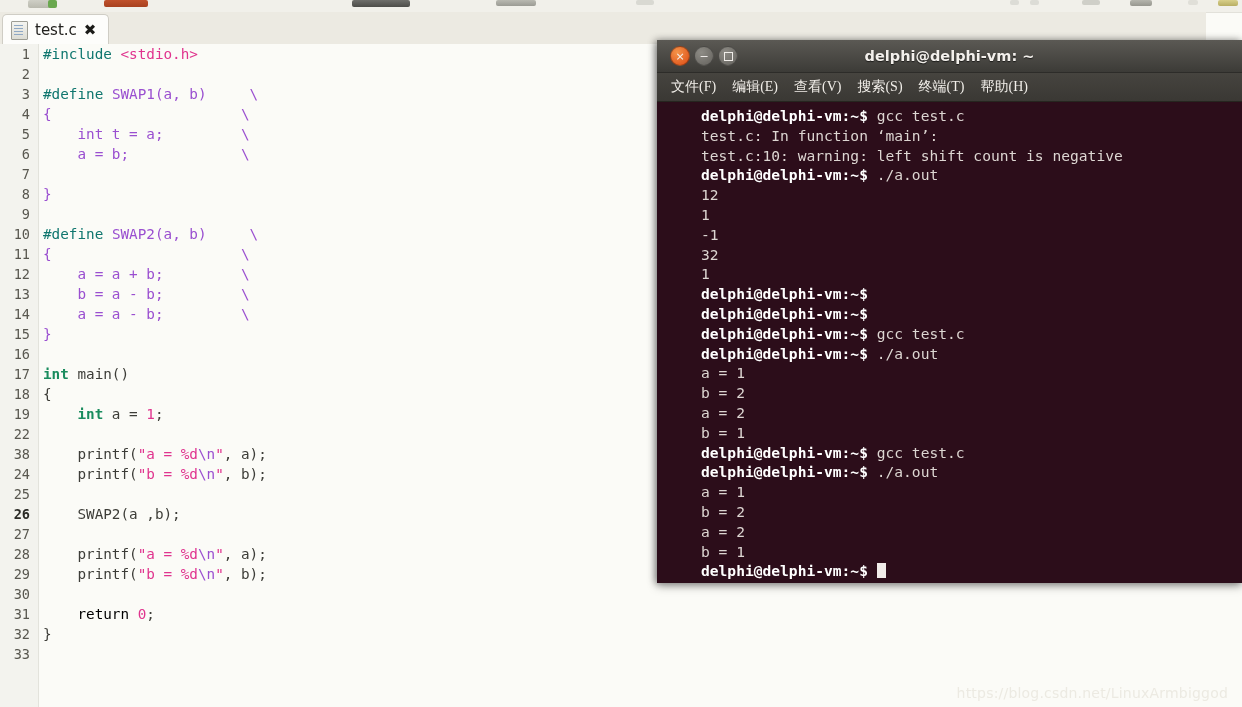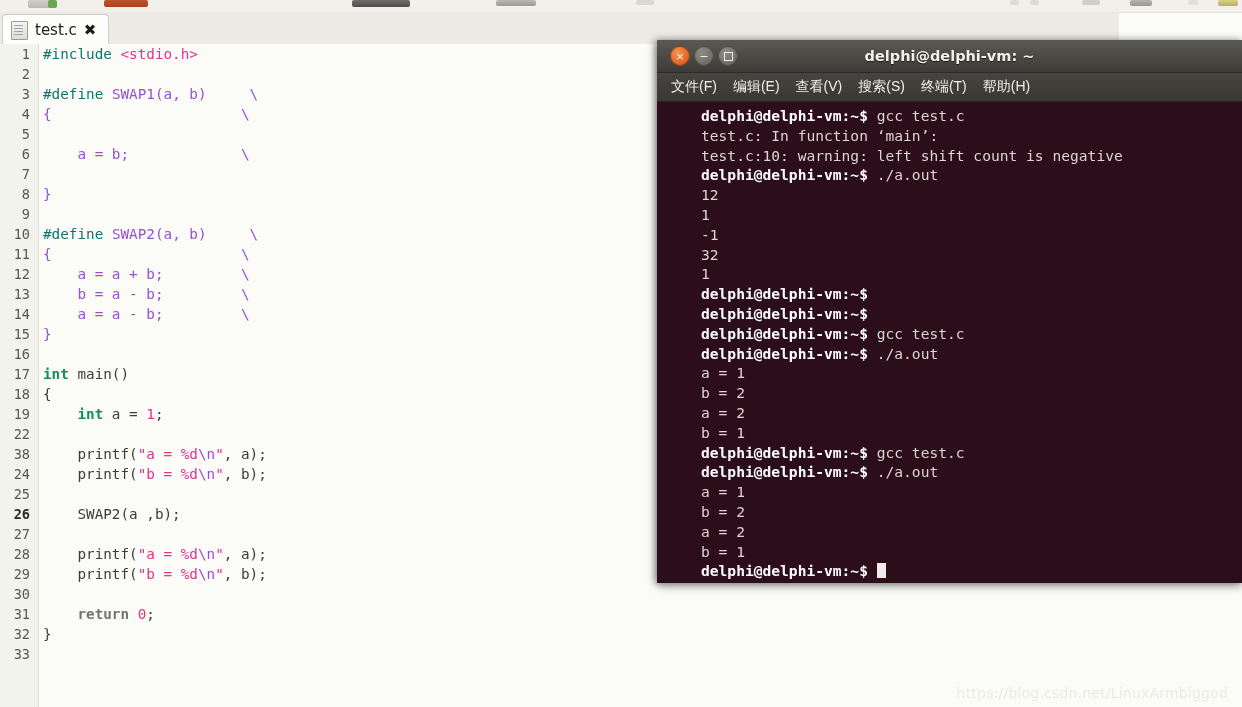--- a/index.html
+++ b/index.html
@@ -34,21 +34,21 @@
   .tb-i6 { left: 1010px; width: 9px; height: 5px; background: #dcdcd6; border-radius: 2px; }
   .tb-i7 { left: 1030px; width: 9px; height: 5px; background: #dcdcd6; border-radius: 2px; }
   .tb-i8 { left: 1082px; width: 18px; height: 5px; background: #cfcfc8; border-radius: 2px; }
   .tb-i9 { left: 1130px; width: 22px; height: 6px; background: linear-gradient(#b5b5ad,#97978f); border-radius: 2px; }
   .tb-i10{ left: 1188px; width: 10px; height: 5px; background: #e0dfd8; border-radius: 2px; }
   .tb-i11{ left: 1218px; width: 20px; height: 6px; background: linear-gradient(#d8cf8a,#b8ae63); border-radius: 2px; }
 
   
   .tabbar {
     position: absolute; left: 0; top: 12px;
-    width: 1119px; height: 32px;
+    width: 1206px; height: 32px;
     background: #eceae2;
     border-bottom: 1px solid #cfcdc5;
   }
   .tab {
     position: absolute; left: 2px; top: 2px;
     height: 31px;
     display: flex; align-items: center;
     padding: 0 12px 0 8px;
     background: #fdfdfb;
     border: 1px solid #cfcdc5;
@@ -111,21 +111,21 @@
   .ln.cur { font-weight: bold; color: #2a2a25; }
   .ctext { position: absolute; left: 43px; top: 0; color: #3d3d38; }
 
   .k-pre   { color: #0f766e; }          
   .k-hdr   { color: #e0348e; }          
   .k-macro { color: #9a4fd0; }          
   .k-type  { color: #1a8c5e; font-weight: bold; }   
   .k-num   { color: #e0348e; }          
   .k-str   { color: #e0348e; }          
   .k-esc   { color: #9a4fd0; }          
-  .k-ret   { color: #737373; font-weight: bold; }   
+  .k-ret   { color: #000000; font-weight: normal; }   
   .k-plain { color: #3d3d38; }
 
   
   .term {
     position: absolute; left: 657px; top: 40px;
     width: 585px; height: 543px;
     background: #2c0d1a;
     box-shadow: -2px 0 7px rgba(0,0,0,.35), 0 3px 9px rgba(0,0,0,.35);
     overflow: hidden;
   }
@@ -159,21 +159,21 @@
     pointer-events: none;
   }
   .term-menubar {
     height: 28px;
     background: linear-gradient(#46443f,#3a3834);
     border-bottom: 1px solid #26251f;
     display: flex; align-items: center;
     padding-left: 6px;
   }
   .term-menu-item {
-    font-family: Liberation Sans, sans-serif;
+    font-family: Liberation Serif, serif;
     font-size: 14px; color: #f1eee9;
     padding: 2px 8px;
     cursor: pointer;
     white-space: nowrap;
   }
   .term-body {
     position: relative;
     height: 483px;
     background: #2c0d1a;
     padding: 4px 0 0 4px;
@@ -235,21 +235,21 @@
     </div>
   </div>
 
   <div class="editor">
     <div class="gutter"></div>
     <div class="code-lines" id="code-lines">
         <div class="cl"><span class="ln">1</span><span class="ctext"><span class="k-pre">#include </span><span class="k-hdr">&lt;stdio.h&gt;</span></span></div>
         <div class="cl"><span class="ln">2</span><span class="ctext"></span></div>
         <div class="cl"><span class="ln">3</span><span class="ctext"><span class="k-pre">#define </span><span class="k-macro">SWAP1(a, b)     \</span></span></div>
         <div class="cl"><span class="ln">4</span><span class="ctext"><span class="k-macro">{                      \</span></span></div>
-        <div class="cl"><span class="ln">5</span></div>
+        <div class="cl"><span class="ln">5</span><span class="ctext"><span class="k-macro">    int t = a;         \</span></span></div>
         <div class="cl"><span class="ln">6</span><span class="ctext"><span class="k-macro">    a = b;             \</span></span></div>
         <div class="cl"><span class="ln">7</span></div>
         <div class="cl"><span class="ln">8</span><span class="ctext"><span class="k-macro">}</span></span></div>
         <div class="cl"><span class="ln">9</span><span class="ctext"></span></div>
         <div class="cl"><span class="ln">10</span><span class="ctext"><span class="k-pre">#define </span><span class="k-macro">SWAP2(a, b)     \</span></span></div>
         <div class="cl"><span class="ln">11</span><span class="ctext"><span class="k-macro">{                      \</span></span></div>
         <div class="cl"><span class="ln">12</span><span class="ctext"><span class="k-macro">    a = a + b;         \</span></span></div>
         <div class="cl"><span class="ln">13</span><span class="ctext"><span class="k-macro">    b = a - b;         \</span></span></div>
         <div class="cl"><span class="ln">14</span><span class="ctext"><span class="k-macro">    a = a - b;         \</span></span></div>
         <div class="cl"><span class="ln">15</span><span class="ctext"><span class="k-macro">}</span></span></div>

